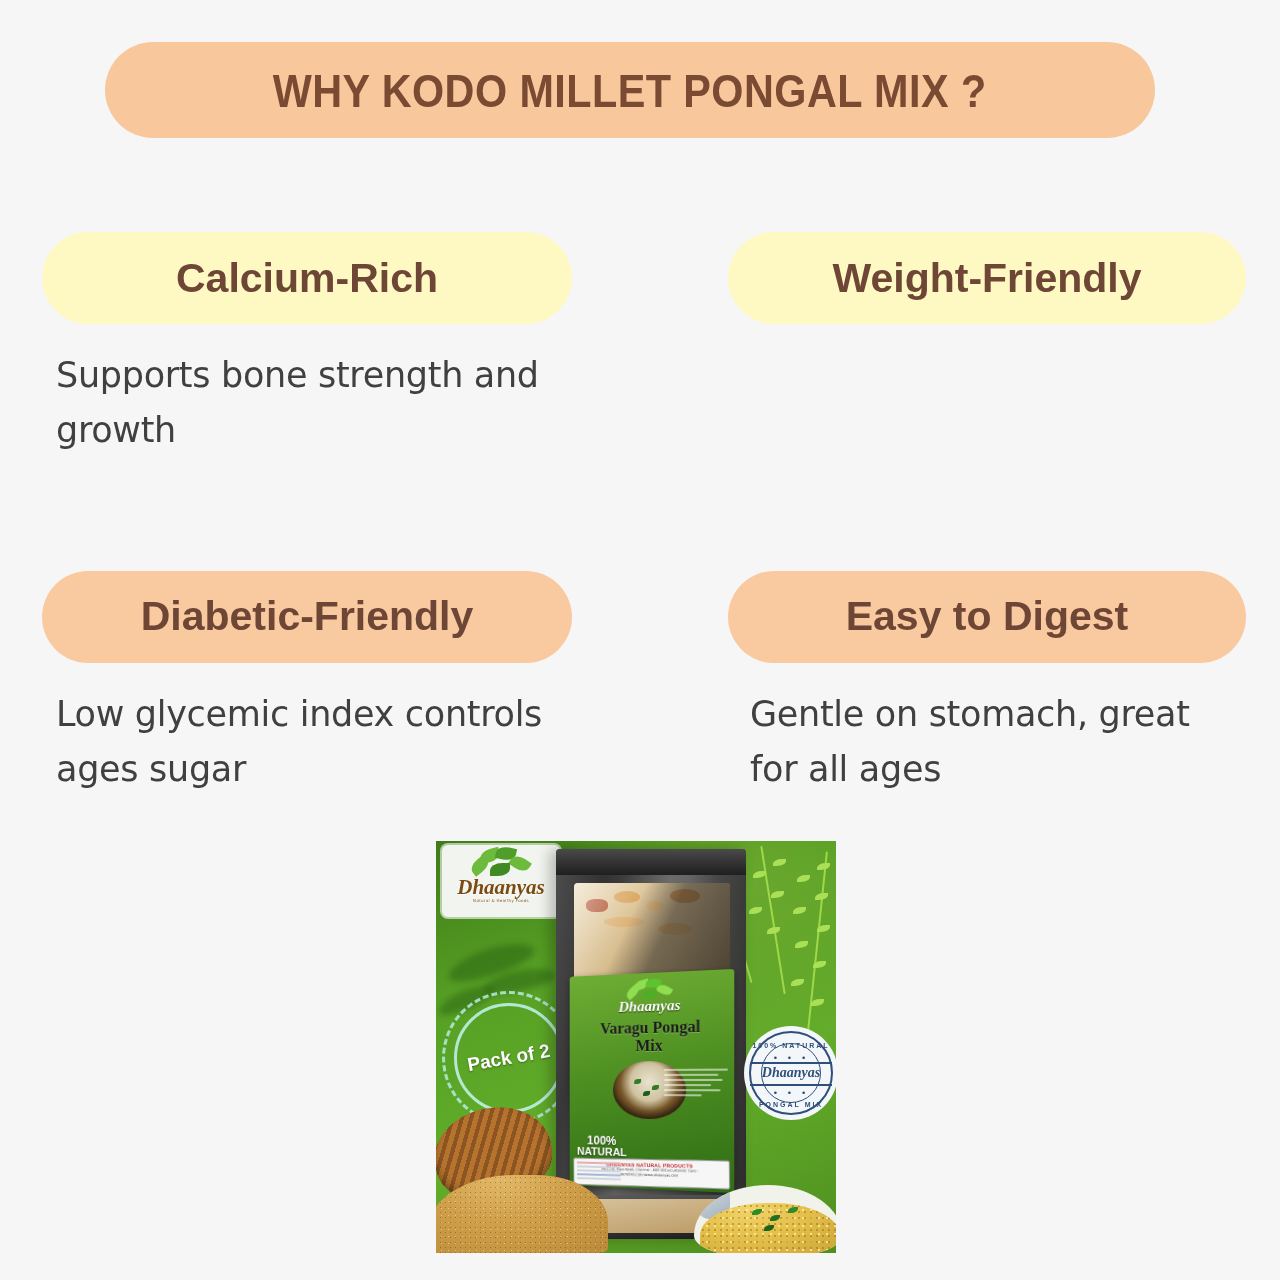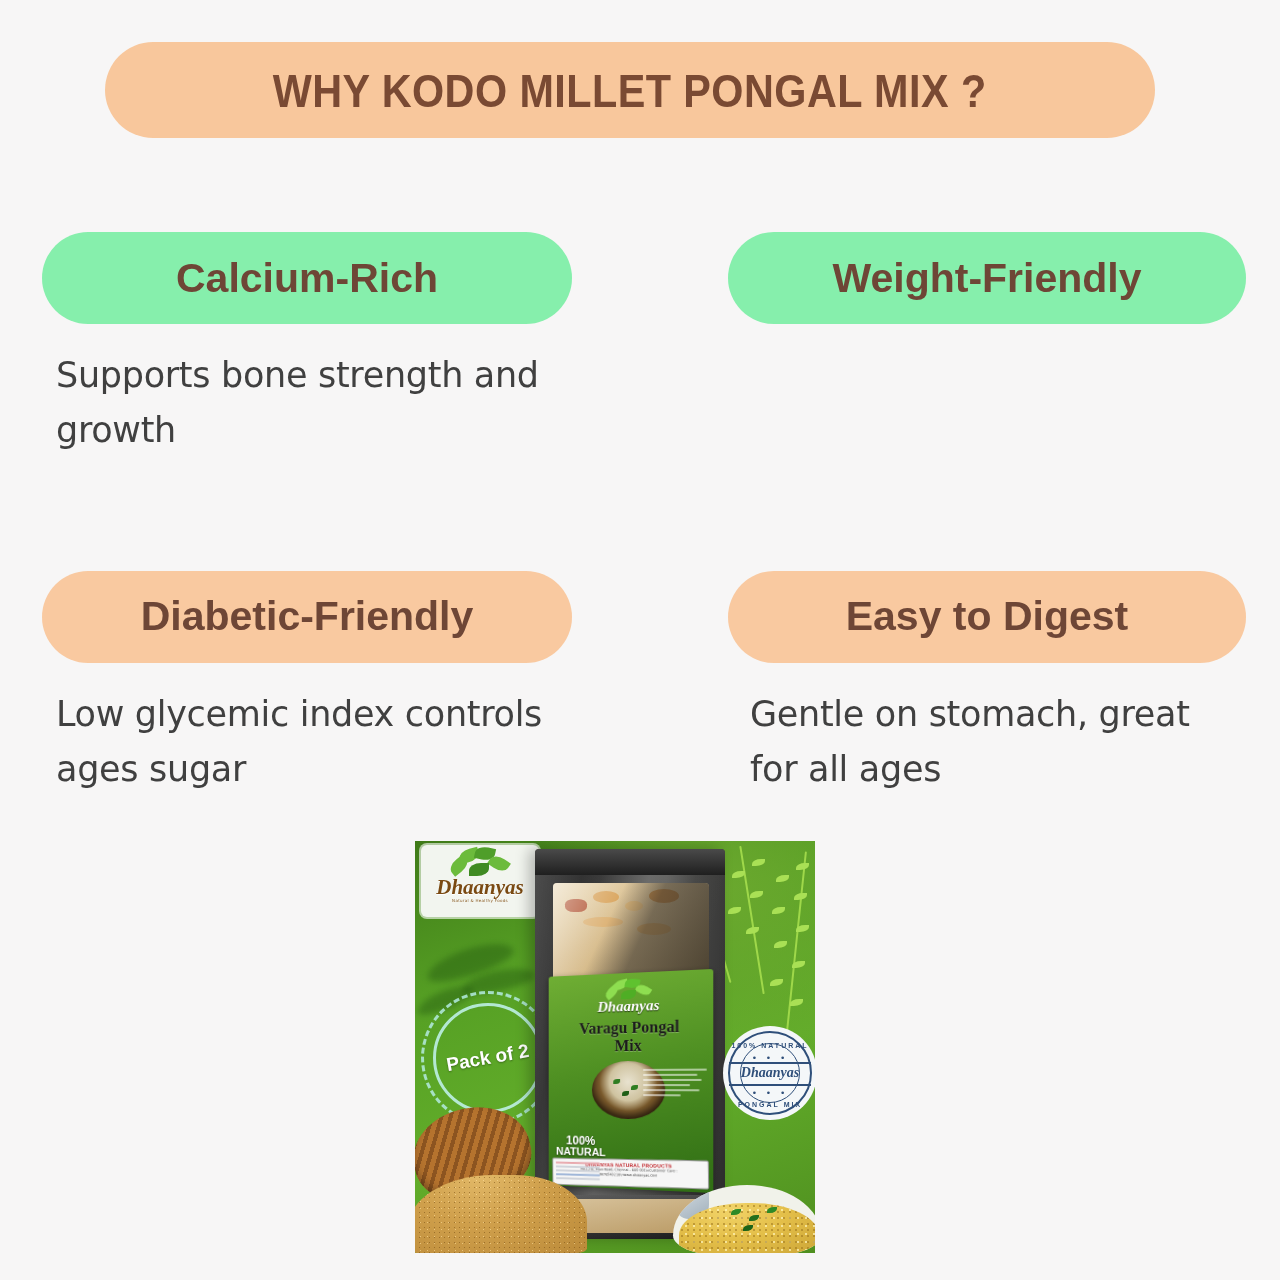--- a/index.html
+++ b/index.html
@@ -57,21 +57,21 @@
   .cell-left  { padding-left: 42px;  padding-right: 68px; }
   .cell-right { padding-left: 88px;  padding-right: 34px; }
 
   .pill {
     height: 92px;
     border-radius: 46px;
     display: flex;
     align-items: center;
     justify-content: center;
   }
-  .pill-green  { background: #86efac; }
+  .pill-green  { background: #fef9c3; }
   .pill-orange { background: #f9c9a0; justify-content: center; }
   .pill-label {
     font-family: "Liberation Sans", sans-serif;
     font-weight: bold;
     font-size: 41px;
     color: #6e4636;
     white-space: nowrap;
   }
 
   .desc {
@@ -83,21 +83,21 @@
     font-weight: 400;
     letter-spacing: -0.3px;
     white-space: pre-wrap;
   }
   .desc-left  { padding-left: 14px; }
   .desc-right { padding-left: 22px; }
 
   
   .product-photo {
     position: absolute;
-    left: 415px;
+    left: 436px;
     top: 841px;
     width: 400px;
     height: 412px;
     overflow: hidden;
     background:
       radial-gradient(circle at 78% 12%, #6aa82e 0%, rgba(106,168,46,0) 42%),
       linear-gradient(160deg, #3f7a18 0%, #56a024 30%, #62ad2a 60%, #4f8f1f 100%);
   }
   .photo-layer { position: absolute; }
 

